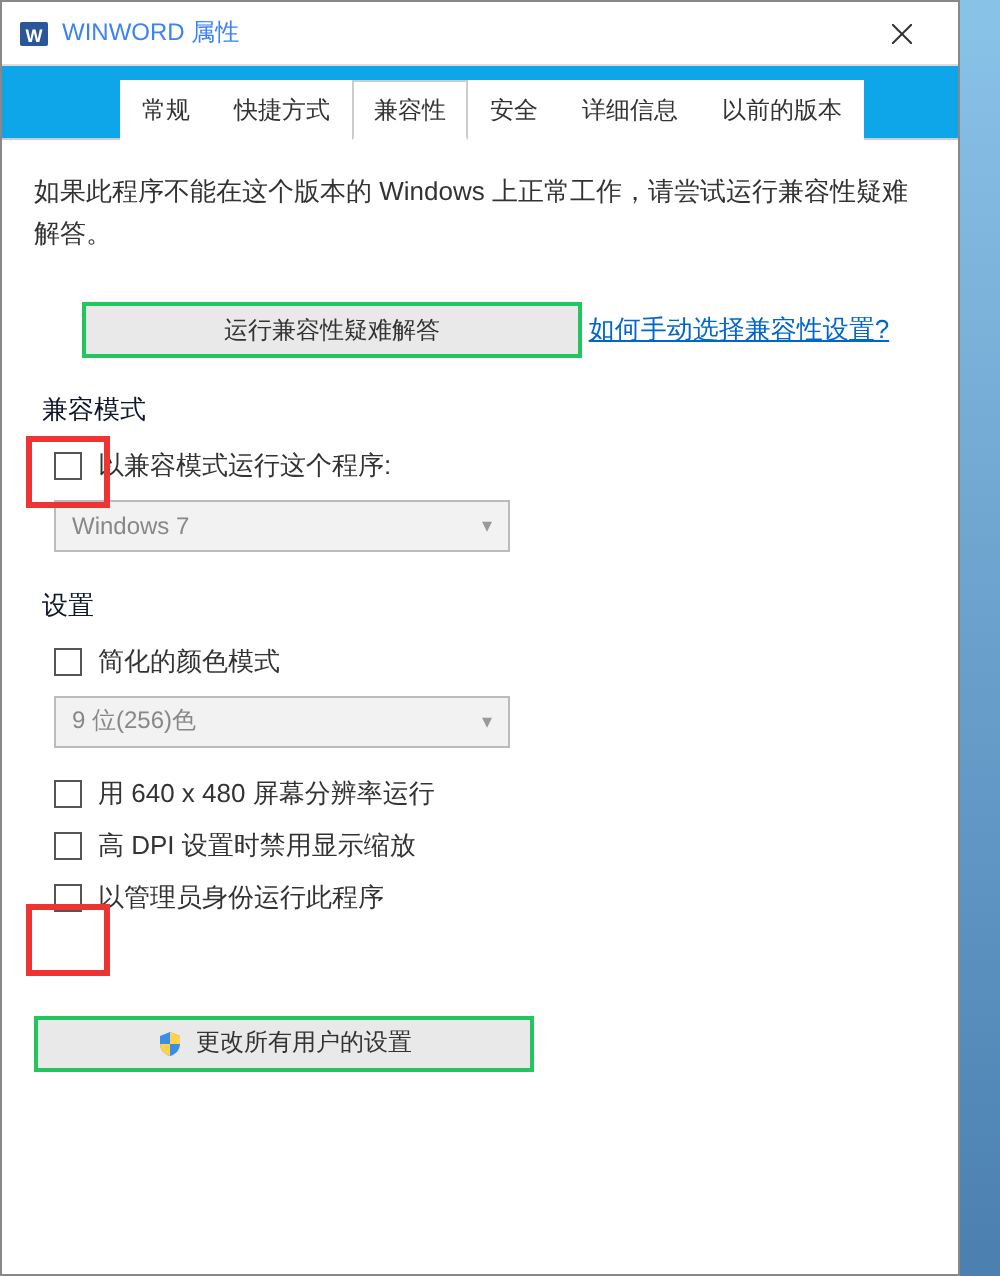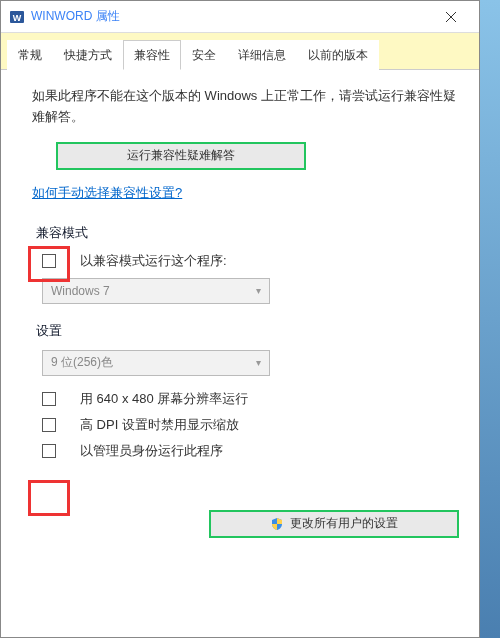--- a/index.html
+++ b/index.html
@@ -40,42 +40,43 @@
       color: #3b82f6;
     }
     .titlebar .close {
       width: 40px; height: 28px;
       display: flex; align-items: center; justify-content: center;
       color: #333;
       cursor: pointer;
     }
     .tabs {
       display: flex;
-      padding: 6px 6px 0 6px;
+      padding: 6px 6px 0 18px;
       border-bottom: 1px solid #ccc;
       gap: 0;
-      background: #fef9c3;
+      background: #0ea5e9;
+      justify-content: center;
     }
     .tab {
       padding: 6px 10px 5px 10px;
       font-size: 12px;
       color: #333;
       cursor: pointer;
       border: 1px solid transparent;
       position: relative;
       top: 1px;
       background: #fff;
     }
     .tab.active {
       border: 1px solid #ccc;
       border-bottom: 1px solid #fff;
     }
     .content {
       flex: 1;
-      padding: 16px 20px 10px 31px;
+      padding: 16px 20px 10px 16px;
       overflow: hidden;
     }
     .intro {
       font-size: 13px;
       color: #333;
       line-height: 1.6;
       margin-bottom: 14px;
     }
     .btn {
       display: inline-flex;
@@ -110,21 +111,21 @@
     .group-title {
       font-size: 13px;
       color: #0f172a;
       margin-left: 4px;
       margin-bottom: 10px;
     }
     .chk-row {
       display: flex;
       align-items: center;
       margin: 8px 0 8px 10px;
-      gap: 24px;
+      gap: 8px;
     }
     .chk {
       width: 14px; height: 14px;
       border: 1px solid #555;
       background: #fff;
       display: inline-block;
     }
     .chk-label {
       font-size: 13px;
       color: #333;
@@ -143,21 +144,21 @@
       font-size: 12px;
     }
     .select .chev { font-size: 10px; color: #999; }
     .red-box {
       position: absolute;
       border: 3px solid #e33;
       pointer-events: none;
     }
     .footer {
       display: flex;
-      justify-content: flex-end;
+      justify-content: flex-start;
       padding: 8px 0 4px 0;
     }
     .shield-icon { width:14px; height:14px; display:inline-flex; }
     .right-strip {
       position: absolute;
       top: 0; left: 480px;
       width: 20px; height: 638px;
       background: linear-gradient(#8ac3e8, #4a7fb0);
       overflow: hidden;
     }
@@ -214,20 +215,24 @@
 
       <div class="select">
         <span>Windows 7</span>
         <span class="chev">▾</span>
       </div>
     </div>
 
     <div class="group" style="margin-top:18px;">
       <div class="group-title">设置</div>
 
+      <div class="chk-row">
+        <span class="chk"></span>
+        <span class="chk-label">简化的颜色模式</span>
+      </div>
 
       <div class="select">
         <span>9 位(256)色</span>
         <span class="chev">▾</span>
       </div>
 
       <div class="chk-row">
         <span class="chk"></span>
         <span class="chk-label">用 640 x 480 屏幕分辨率运行</span>
       </div>

